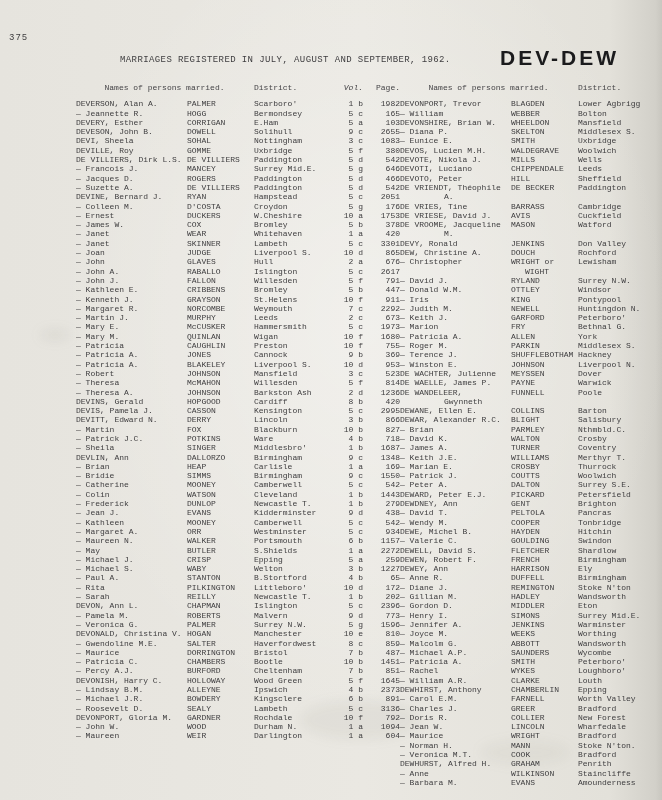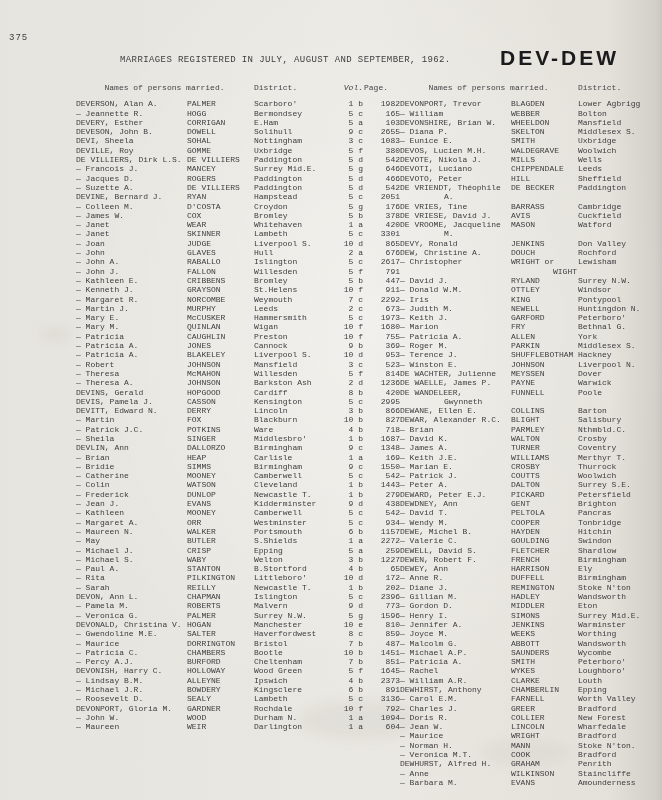--- a/index.html
+++ b/index.html
@@ -22,26 +22,26 @@
     font-weight:bold;font-size:21px;letter-spacing:3px;color:#1b1b1d;white-space:nowrap;
   }
   .col{position:absolute;top:83px;width:325px;font-size:8px;line-height:9.3px;white-space:nowrap;margin-left:48px;}
   .col.left{left:28px;}
   .col.right{left:352px;}
   .hdr-row,.row{display:grid;grid-template-columns:110px 66px 82px 26px 36px;column-gap:1px;align-items:start;}
   .hdr-row{margin-bottom:7px;color:#454447;}
   .hdr-names{grid-column:1 / span 2;text-align:center;}
   .hdr-district{text-align:left;}
   .hdr-vol{text-align:right;font-style:italic;}
-  .hdr-page{}
+  .hdr-page{text-align:right;}
   .c-name,.c-surname,.c-district{overflow:visible;}
   .c-vol{text-align:right;}
   .c-page{text-align:right;position:relative;}
   .cont{padding-left:44px;}
-  .cont2{padding-left:14px;text-align:right;}
+  .cont2{padding-left:14px;}
   .struck{text-decoration:line-through;text-decoration-thickness:1px;}
   .hand{
     font-family:"DejaVu Serif","Liberation Serif",serif;
     font-style:italic;font-size:9.5px;color:#26262e;
     position:absolute;left:14px;top:-3px;transform:rotate(-9deg);letter-spacing:.5px;
   }
 </style>
 </head>
 <body>
 
@@ -188,20 +188,31 @@
         </span>
         <span class="c-surname">
           <div>D'COSTA</div>
         </span>
         <span class="c-district">Croydon</span>
         <span class="c-vol">5 g</span>
         <span class="c-page">176</span>
       </div>
       <div class="row">
         <span class="c-name">
+          <div>— Ernest</div>
+        </span>
+        <span class="c-surname">
+          <div>DUCKERS</div>
+        </span>
+        <span class="c-district">W.Cheshire</span>
+        <span class="c-vol">10 a</span>
+        <span class="c-page">1753</span>
+      </div>
+      <div class="row">
+        <span class="c-name">
           <div>— James W.</div>
         </span>
         <span class="c-surname">
           <div>COX</div>
         </span>
         <span class="c-district">Bromley</span>
         <span class="c-vol">5 b</span>
         <span class="c-page">378</span>
       </div>
       <div class="row">

